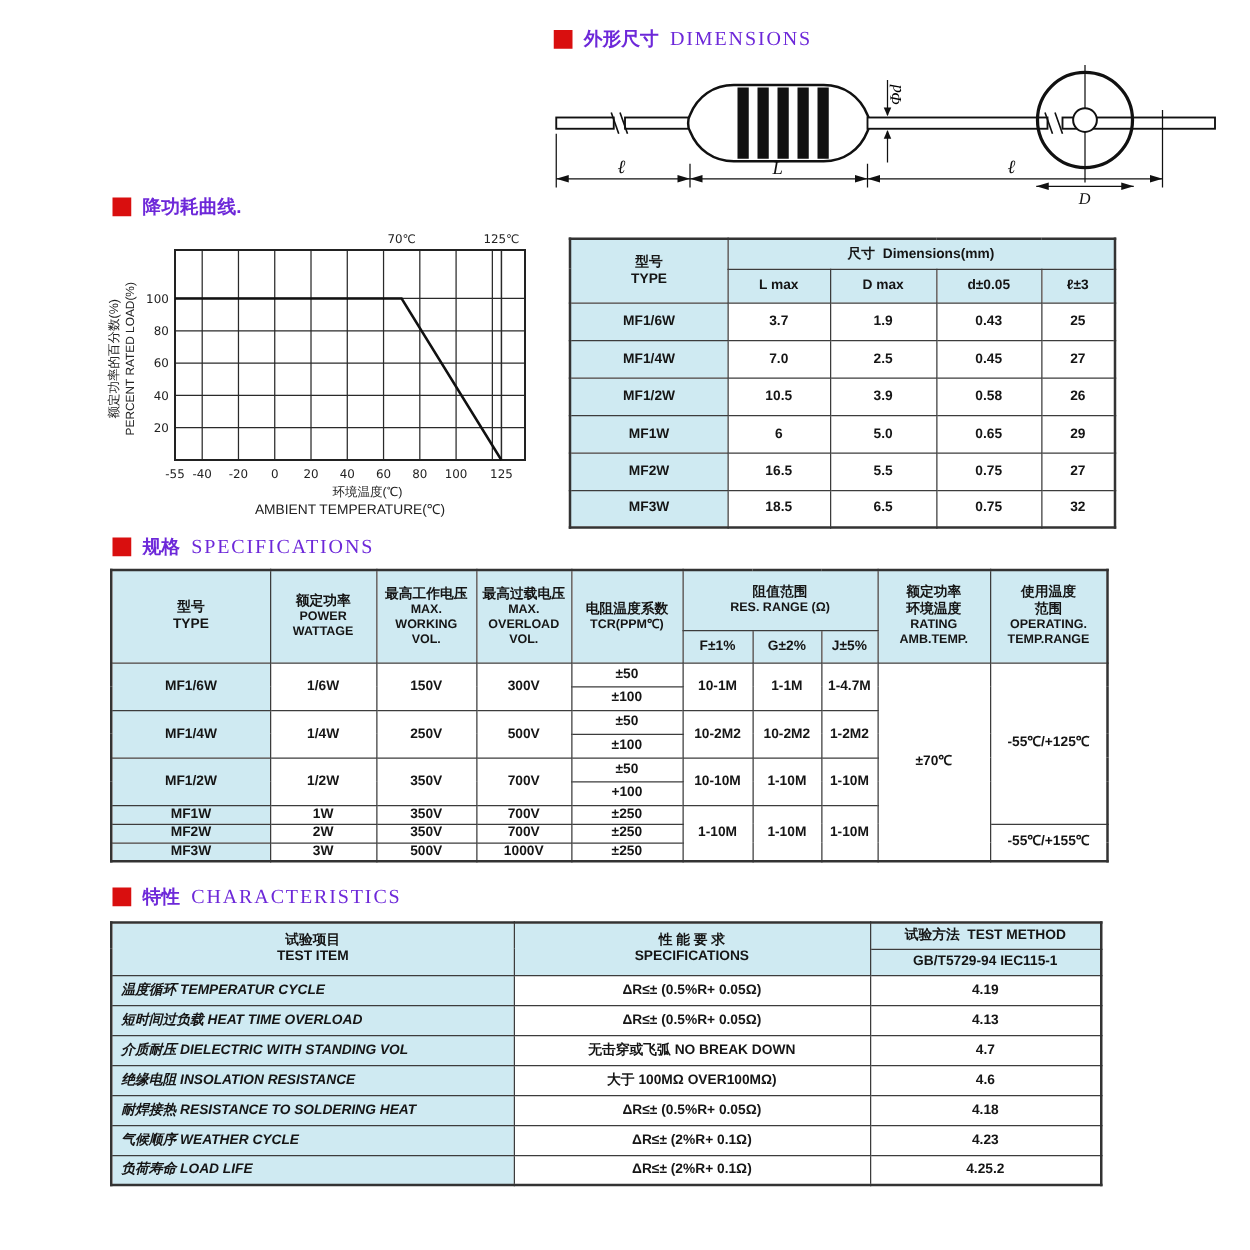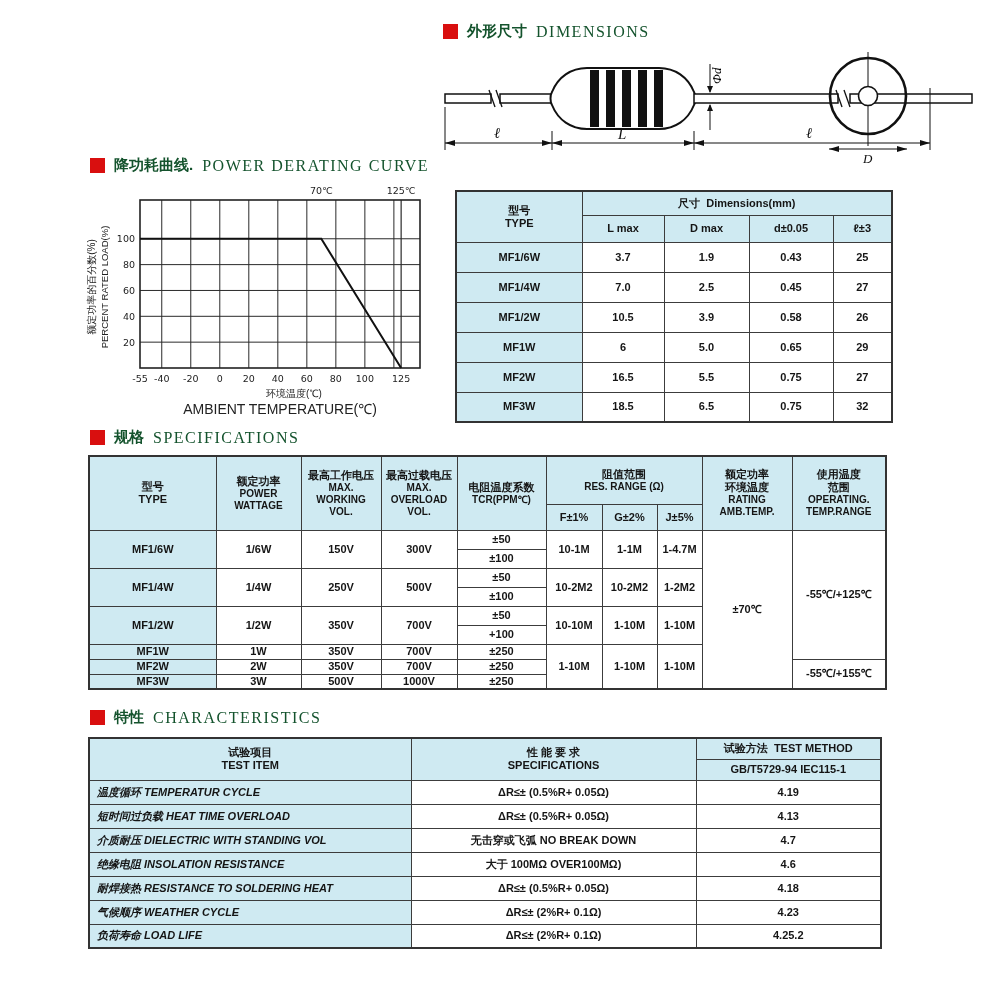--- a/index.html
+++ b/index.html
@@ -1,19 +1,19 @@
 <!DOCTYPE html>
 <html><head>
 <meta charset="utf-8">
 <style>
   html,body{margin:0;padding:0;background:#e8e8e8;}
   #page{position:relative;width:1000px;height:1000px;background:#ffffff;overflow:hidden;
         font-family:"Liberation Sans",sans-serif;color:#111;}
   .abs{position:absolute;}
-  .sec-title{position:absolute;display:flex;align-items:center;gap:9px;color:#14532d;}
+  .sec-title{position:absolute;display:flex;align-items:center;gap:9px;color:#6d28d9;}
   .sec-title .sq{width:15px;height:15px;background:#d90f0f;flex:0 0 auto;}
   .sec-title .cn{font-weight:bold;font-size:15px;}
   .sec-title .en{font-family:"Liberation Serif",serif;font-size:16px;letter-spacing:1.5px;}
   table{border-collapse:collapse;table-layout:fixed;position:absolute;background:#fff;}
   td,th{border:1px solid #3c3c3c;font-size:11px;font-weight:bold;text-align:center;
         padding:0 2px;overflow:hidden;line-height:1.18;color:#151515;}
   table{border:2px solid #333;}
   .cy{background:#cfeaf2;}
   .hdr-en{font-size:10px;}
   .hdr-cn{font-size:11px;}
@@ -94,21 +94,20 @@
       <line x1="389" y1="99" x2="467" y2="99" stroke="#111" stroke-width="1"></line>
       <polygon points="389,99 399,96 399,102" fill="#111"></polygon>
       <polygon points="467,99 457,96 457,102" fill="#111"></polygon>
       <text class="dimtxt" x="423" y="113" font-size="13" fill="#111">D</text>
     </g>
   </svg>
 
   <div class="sec-title" style="left:90px;top:156px;">
     <span class="sq"></span>
     <span class="cn">降功耗曲线.</span>
-    <span class="en">POWER DERATING CURVE</span>
   </div>
 
   <div class="chart-ylabel">
     <div>额定功率的百分数(%)</div>
     <div style="font-size:9.5px;">PERCENT RATED LOAD(%)</div>
   </div>
 
   <svg class="abs" style="left:94px;top:176px;" width="336" height="212" viewBox="0 0 336 212">
       <line x1="67.76165803108807" y1="24" x2="67.76165803108807" y2="192" stroke="#2a2a2a" stroke-width="1"></line>
       <line x1="96.77720207253887" y1="24" x2="96.77720207253887" y2="192" stroke="#2a2a2a" stroke-width="1"></line>
@@ -140,21 +139,21 @@
       <text x="183.8238341968912" y="206" text-anchor="middle" font-size="9.5" fill="#222">40</text>
       <text x="212.83937823834196" y="206" text-anchor="middle" font-size="9.5" fill="#222">60</text>
       <text x="241.85492227979276" y="206" text-anchor="middle" font-size="9.5" fill="#222">80</text>
       <text x="270.8704663212435" y="206" text-anchor="middle" font-size="9.5" fill="#222">100</text>
       <text x="307.139896373057" y="206" text-anchor="middle" font-size="9.5" fill="#222">125</text>
       <text x="227.34715025906735" y="18" text-anchor="middle" font-size="9.5" fill="#222">70℃</text>
       <text x="307.139896373057" y="18" text-anchor="middle" font-size="9.5" fill="#222">125℃</text>
     </svg>
 
   <div class="chart-xlabel" style="left:164px;top:387px;width:260px;">环境温度(℃)</div>
-  <div class="chart-xlabel" style="left:150px;top:399px;width:260px;font-size:14px;">AMBIENT TEMPERATURE(℃)</div>
+  <div class="chart-xlabel" style="left:150px;top:399px;width:260px;font-size:11px;">AMBIENT TEMPERATURE(℃)</div>
 
   <table style="left:455px;top:190px;width:436px;">
     <colgroup>
         <col style="width:126px">
         <col style="width:82px">
         <col style="width:85px">
         <col style="width:84px">
         <col style="width:59px">
       </colgroup>
     <tbody>

